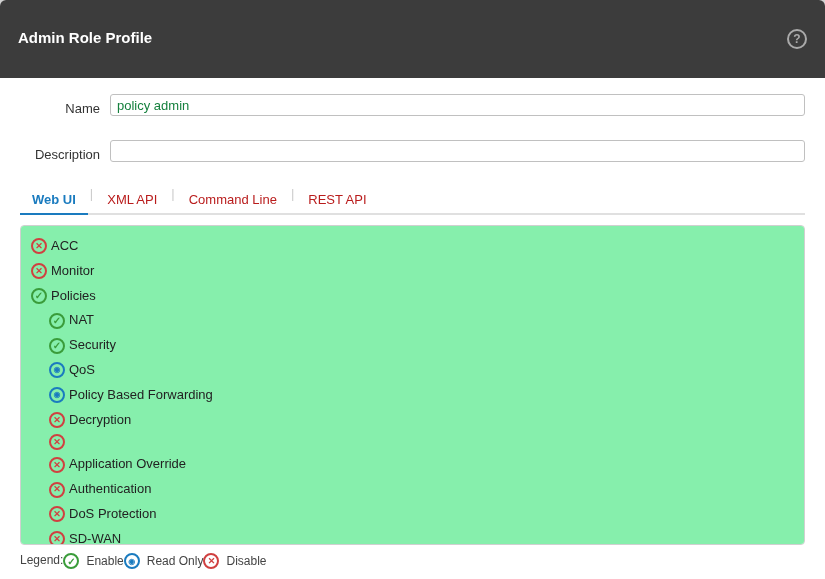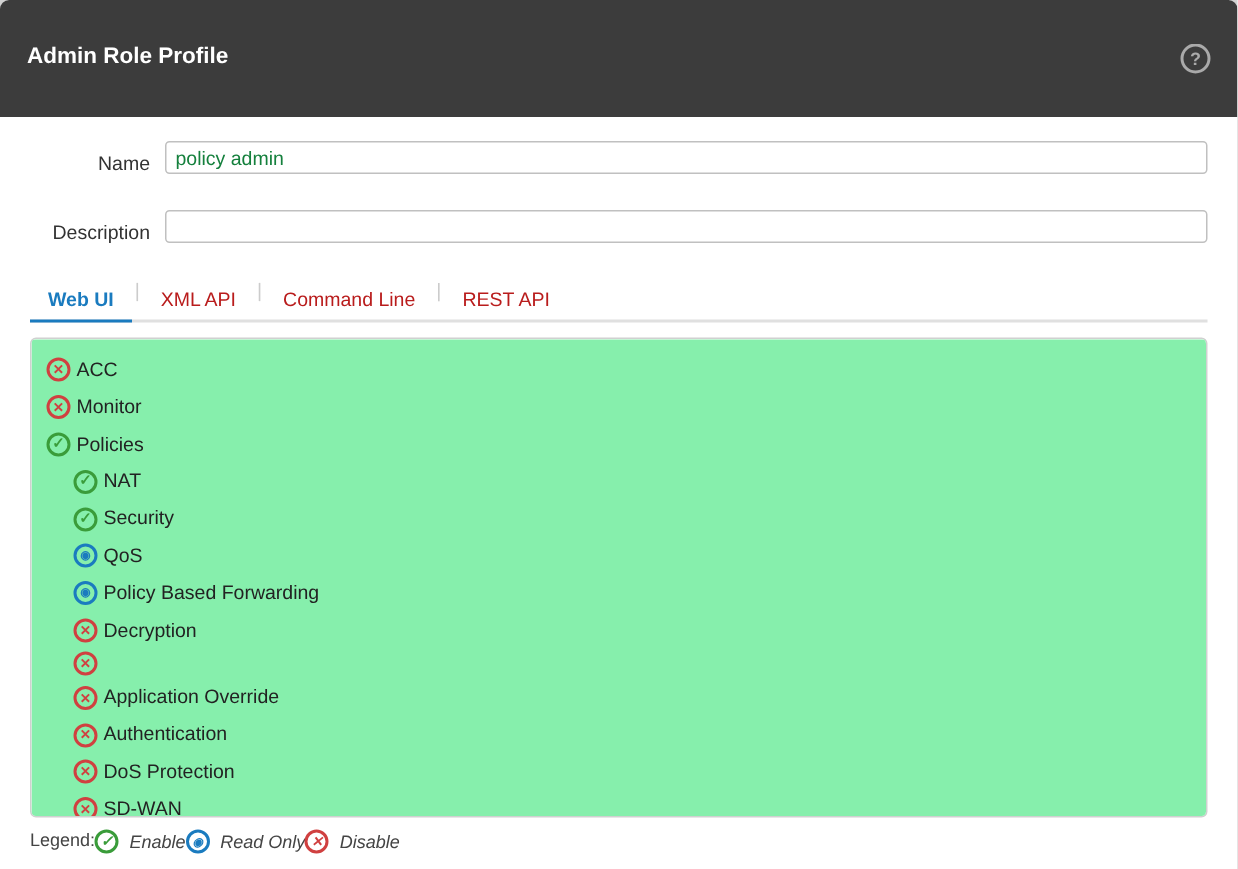--- a/index.html
+++ b/index.html
@@ -156,21 +156,20 @@
       align-items: flex-start;
       gap: 0;
       margin-top: 8px;
       font-size: 12px;
       color: #444;
     }
     .legend-item {
       display: flex;
       align-items: center;
       gap: 3px;
-      font-style: italic;
     }
     .dialog-footer {
       display: flex;
       justify-content: flex-end;
       padding: 12px 20px;
       gap: 10px;
       border-top: 1px solid #e8e8e8;
     }
     .btn-ok {
       background: #404040;

